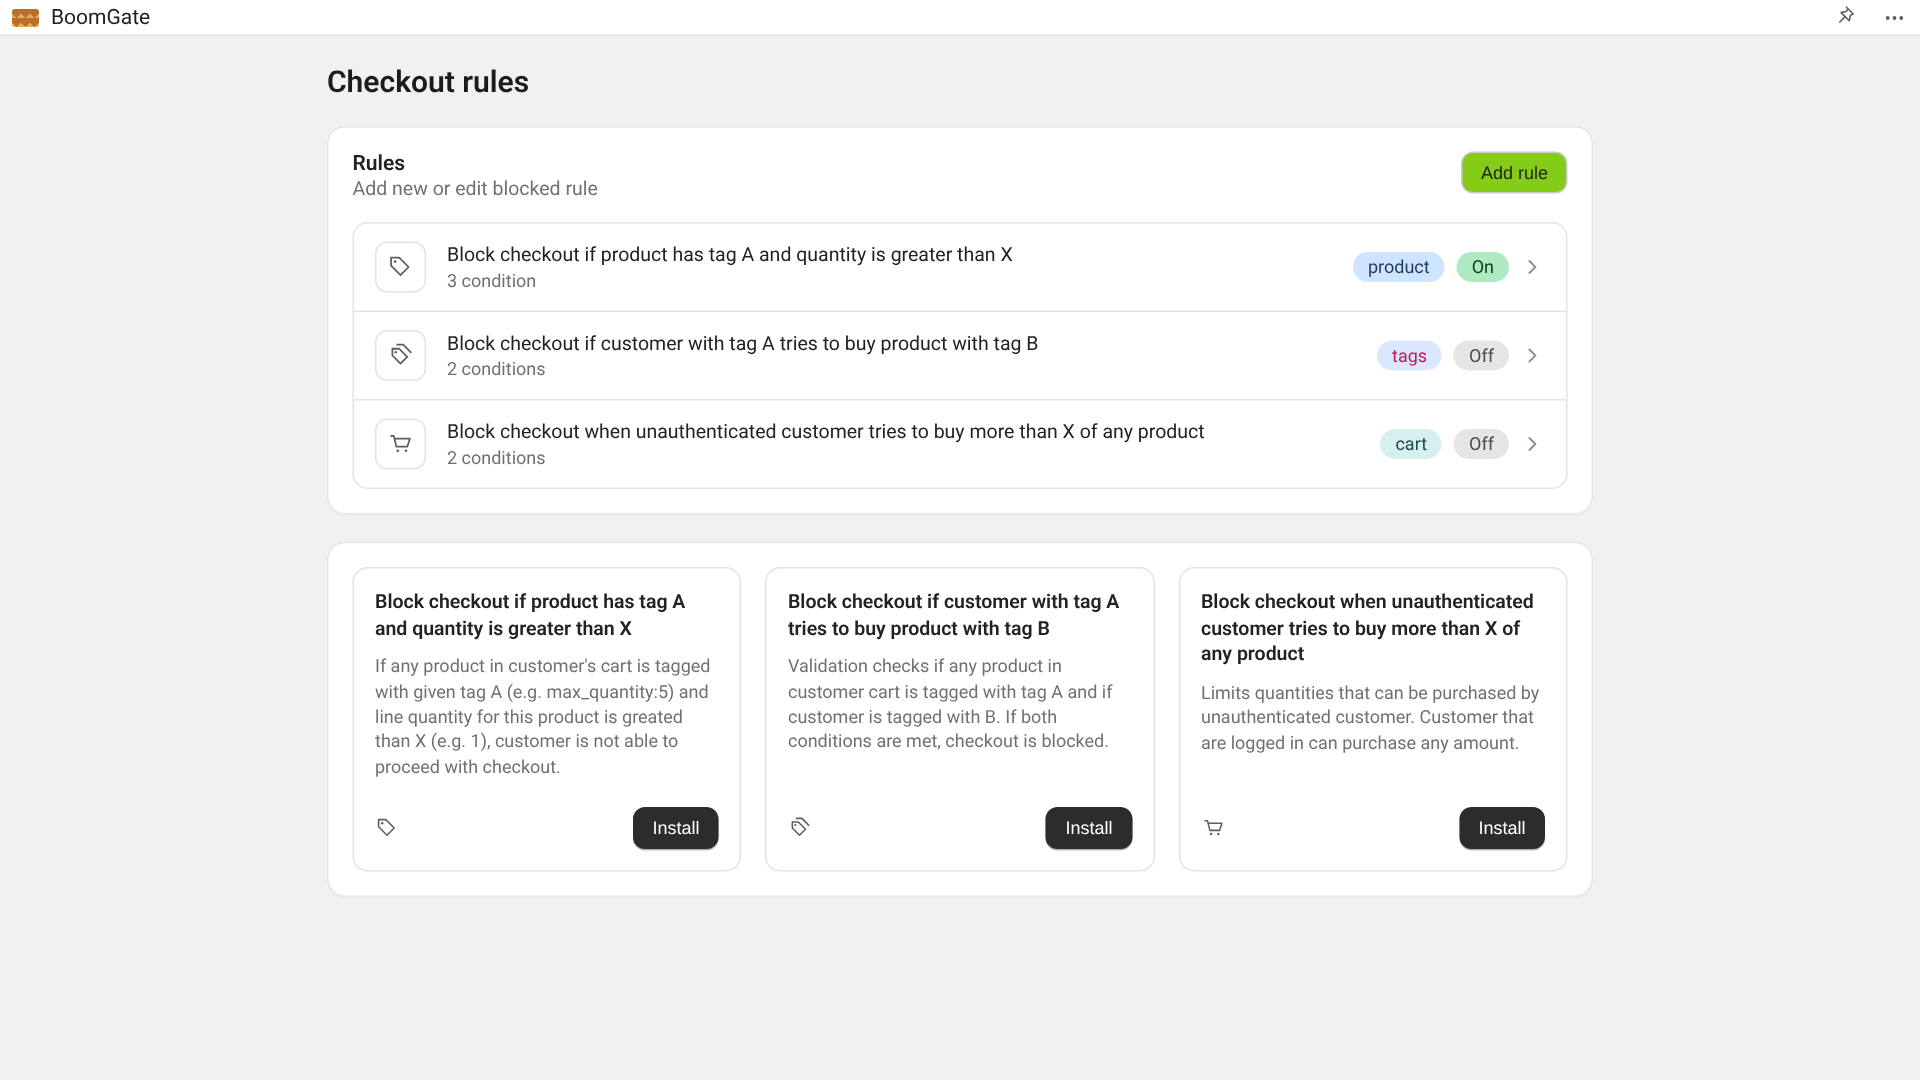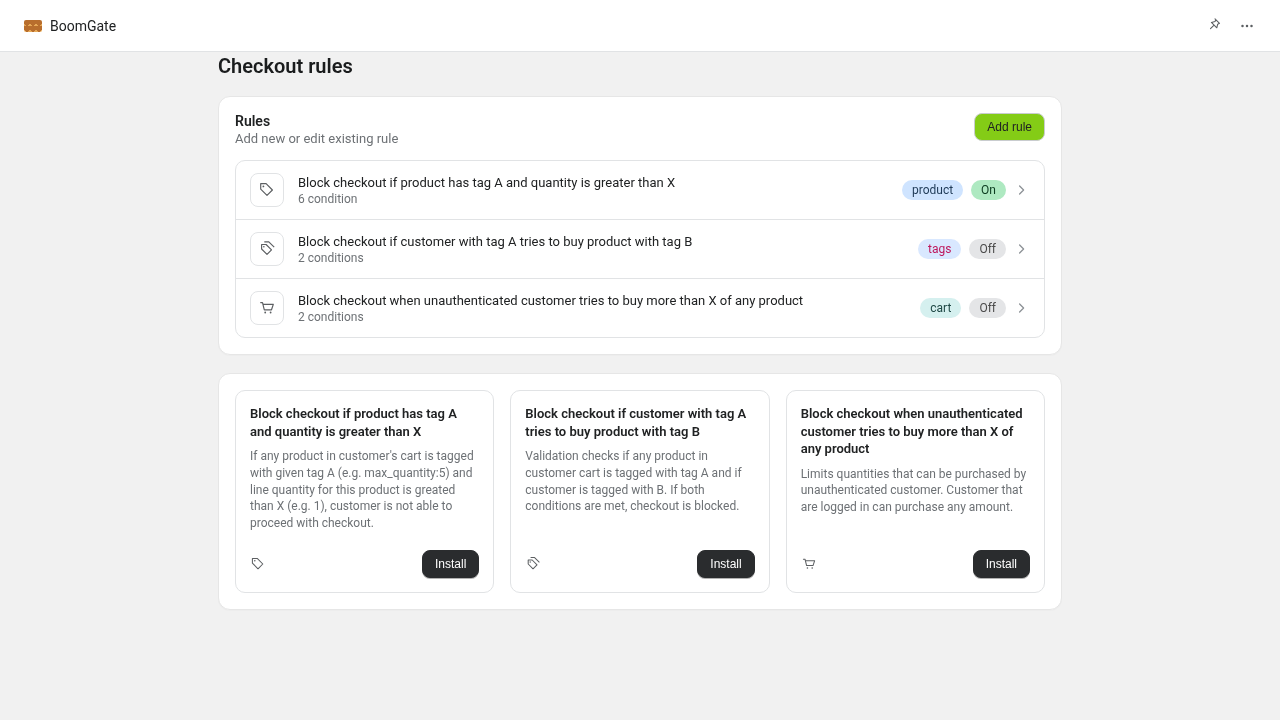--- a/index.html
+++ b/index.html
@@ -6,26 +6,26 @@
   body {
     font-family: -apple-system, BlinkMacSystemFont, "Segoe UI", Roboto, sans-serif;
     background: #f1f1f1;
     color: #202223;
     font-size: 14px;
     width: 1280px;
     height: 720px;
     overflow: hidden;
   }
   .topbar {
-    height: 52px;
+    height: 24px;
     background: #fff;
     border-bottom: 1px solid #e1e3e5;
     display: flex;
     align-items: center;
-    padding: 0 24px;
+    padding: 0 8px;
     justify-content: space-between;
   }
   .brand {
     display: flex;
     align-items: center;
     gap: 8px;
     font-size: 14px;
     color: #202223;
   }
   .brand-icon {
@@ -39,21 +39,21 @@
   }
   .topbar-actions {
     display: flex;
     gap: 14px;
     align-items: center;
     color: #5c5f62;
   }
   .icon-btn { cursor: pointer; display:flex; align-items:center; }
   .page {
     width: 844px;
-    margin: 2px auto 0;
+    margin: 18px auto 0;
   }
   .page-title {
     font-size: 20px;
     font-weight: 600;
     margin-bottom: 18px;
     color: #1a1c1d;
   }
   .card {
     background: #fff;
     border-radius: 12px;
@@ -202,36 +202,36 @@
   </div>
 </div>
 
 <div class="page">
   <h1 class="page-title">Checkout rules</h1>
 
   <div class="card">
     <div class="card-header">
       <div>
         <div class="card-title">Rules</div>
-        <div class="card-subtitle">Add new or edit existing rule</div>
+        <div class="card-subtitle">Add new or edit blocked rule</div>
       </div>
       <button class="btn-outline">Add rule</button>
     </div>
 
     <div class="rules-list">
 
       <div class="rule-row">
         <div class="rule-icon-box">
           <svg width="18" height="18" viewBox="0 0 20 20">
               <use href="#ic-tag"></use>
             </svg>
         </div>
         <div class="rule-text">
           <div class="rule-title">Block checkout if product has tag A and quantity is greater than X</div>
-          <div class="rule-sub">6 condition</div>
+          <div class="rule-sub">3 condition</div>
         </div>
         <div class="rule-right">
           <span class="badge badge-blue">product</span>
           <span class="badge badge-green">On</span>
           <span class="chev">
             <svg width="16" height="16" viewBox="0 0 20 20">
                 <use href="#ic-chev"></use>
               </svg>
           </span>
         </div>

